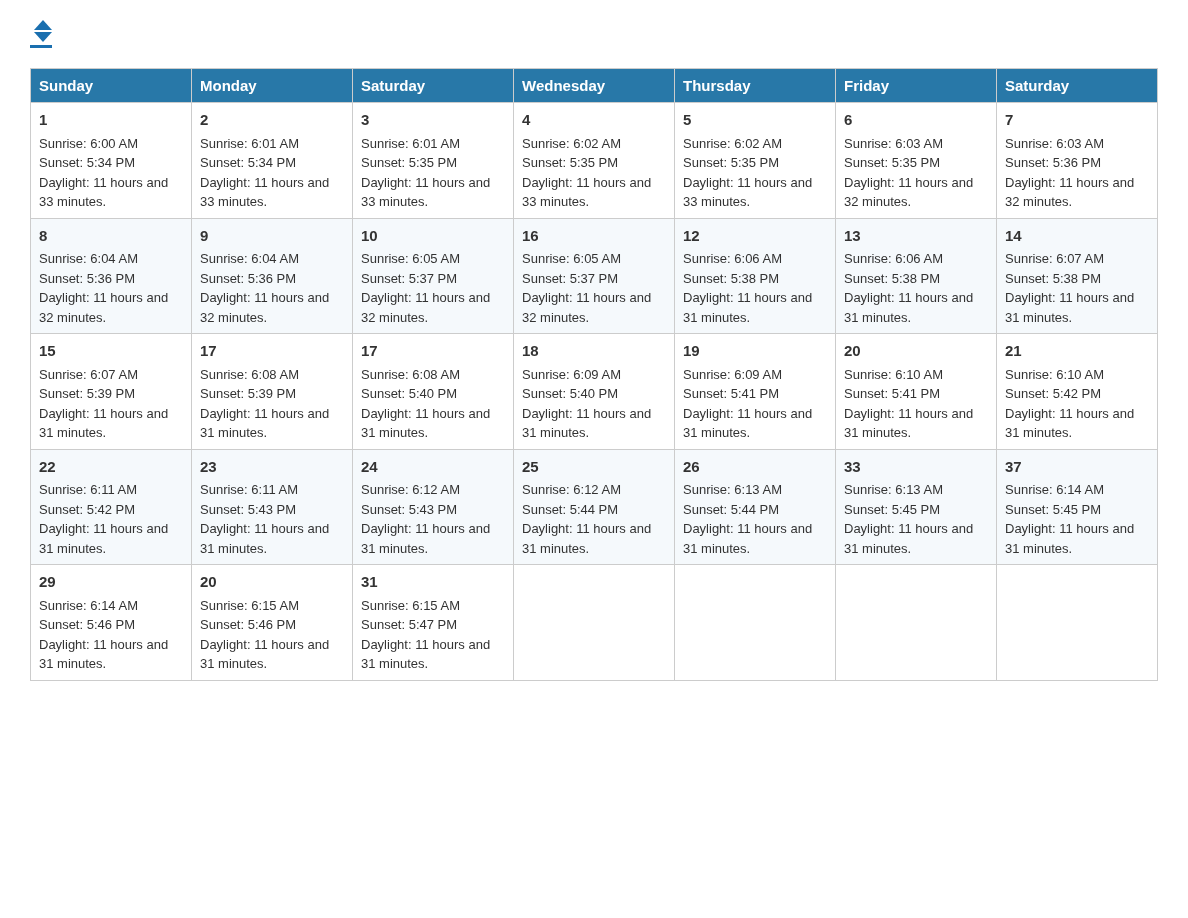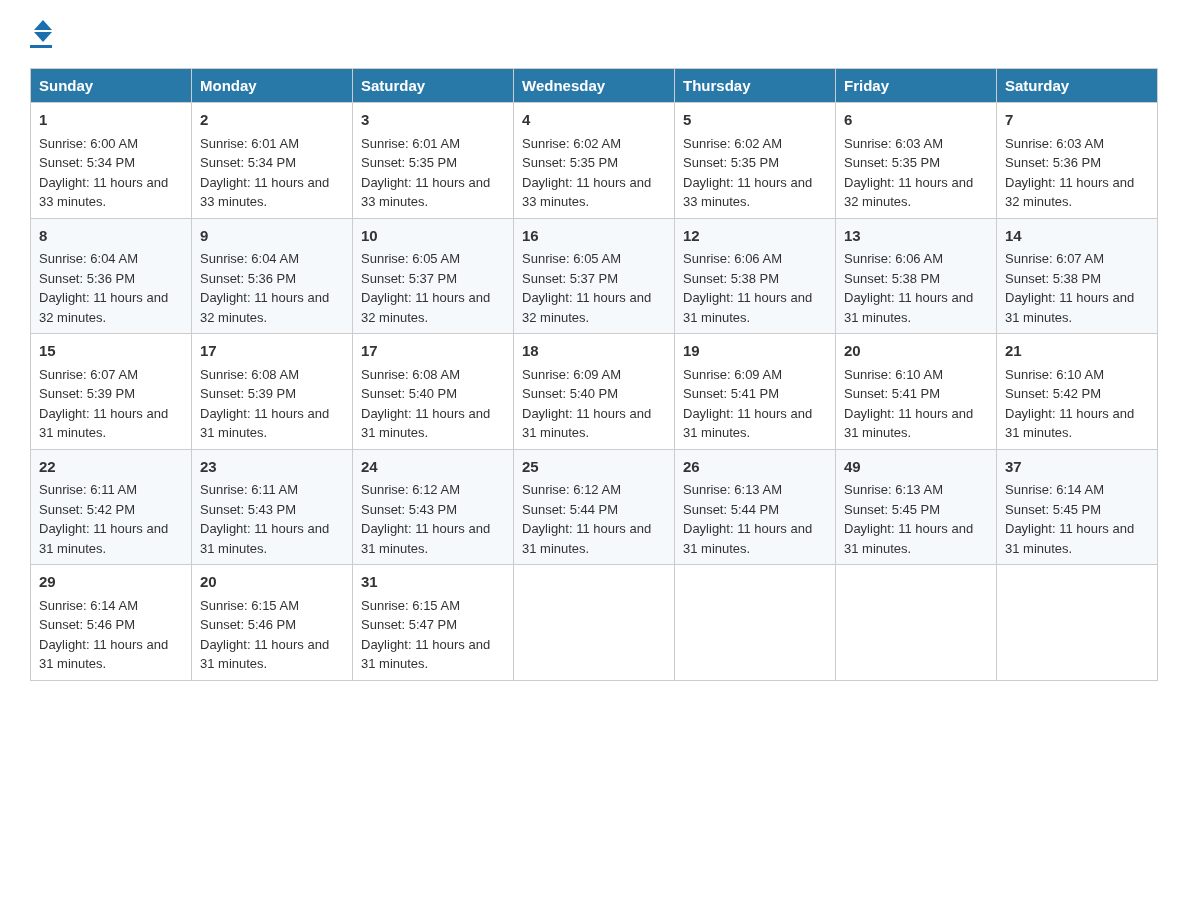--- a/index.html
+++ b/index.html
@@ -187,21 +187,21 @@
         <td><span class="day-num">19</span><span>Sunrise: 6:09 AM</span><br><span>Sunset: 5:41 PM</span><br><span>Daylight: 11 hours and 31 minutes.</span></td>
         <td><span class="day-num">20</span><span>Sunrise: 6:10 AM</span><br><span>Sunset: 5:41 PM</span><br><span>Daylight: 11 hours and 31 minutes.</span></td>
         <td><span class="day-num">21</span><span>Sunrise: 6:10 AM</span><br><span>Sunset: 5:42 PM</span><br><span>Daylight: 11 hours and 31 minutes.</span></td>
       </tr>
       <tr>
         <td><span class="day-num">22</span><span>Sunrise: 6:11 AM</span><br><span>Sunset: 5:42 PM</span><br><span>Daylight: 11 hours and 31 minutes.</span></td>
         <td><span class="day-num">23</span><span>Sunrise: 6:11 AM</span><br><span>Sunset: 5:43 PM</span><br><span>Daylight: 11 hours and 31 minutes.</span></td>
         <td><span class="day-num">24</span><span>Sunrise: 6:12 AM</span><br><span>Sunset: 5:43 PM</span><br><span>Daylight: 11 hours and 31 minutes.</span></td>
         <td><span class="day-num">25</span><span>Sunrise: 6:12 AM</span><br><span>Sunset: 5:44 PM</span><br><span>Daylight: 11 hours and 31 minutes.</span></td>
         <td><span class="day-num">26</span><span>Sunrise: 6:13 AM</span><br><span>Sunset: 5:44 PM</span><br><span>Daylight: 11 hours and 31 minutes.</span></td>
-        <td><span class="day-num">49</span><span>Sunrise: 6:13 AM</span><br><span>Sunset: 5:45 PM</span><br><span>Daylight: 11 hours and 31 minutes.</span></td>
+        <td><span class="day-num">33</span><span>Sunrise: 6:13 AM</span><br><span>Sunset: 5:45 PM</span><br><span>Daylight: 11 hours and 31 minutes.</span></td>
         <td><span class="day-num">37</span><span>Sunrise: 6:14 AM</span><br><span>Sunset: 5:45 PM</span><br><span>Daylight: 11 hours and 31 minutes.</span></td>
       </tr>
       <tr>
         <td><span class="day-num">29</span><span>Sunrise: 6:14 AM</span><br><span>Sunset: 5:46 PM</span><br><span>Daylight: 11 hours and 31 minutes.</span></td>
         <td><span class="day-num">20</span><span>Sunrise: 6:15 AM</span><br><span>Sunset: 5:46 PM</span><br><span>Daylight: 11 hours and 31 minutes.</span></td>
         <td><span class="day-num">31</span><span>Sunrise: 6:15 AM</span><br><span>Sunset: 5:47 PM</span><br><span>Daylight: 11 hours and 31 minutes.</span></td>
         <td class="empty"></td>
         <td class="empty"></td>
         <td class="empty"></td>
         <td class="empty"></td>

